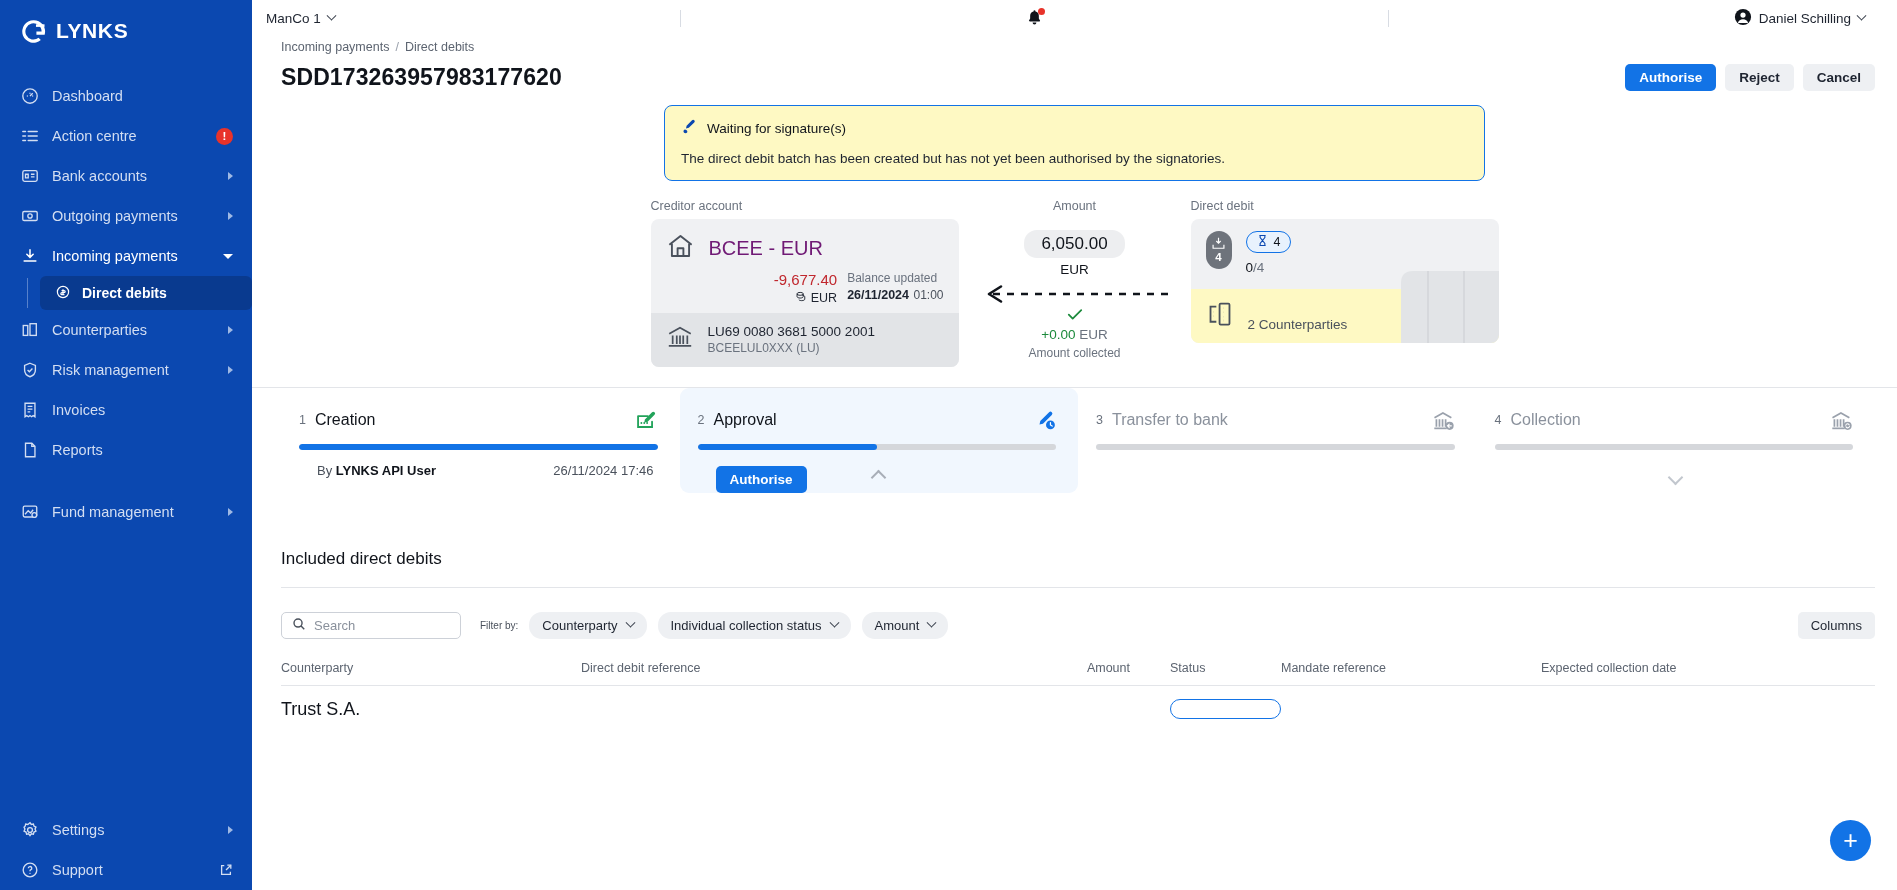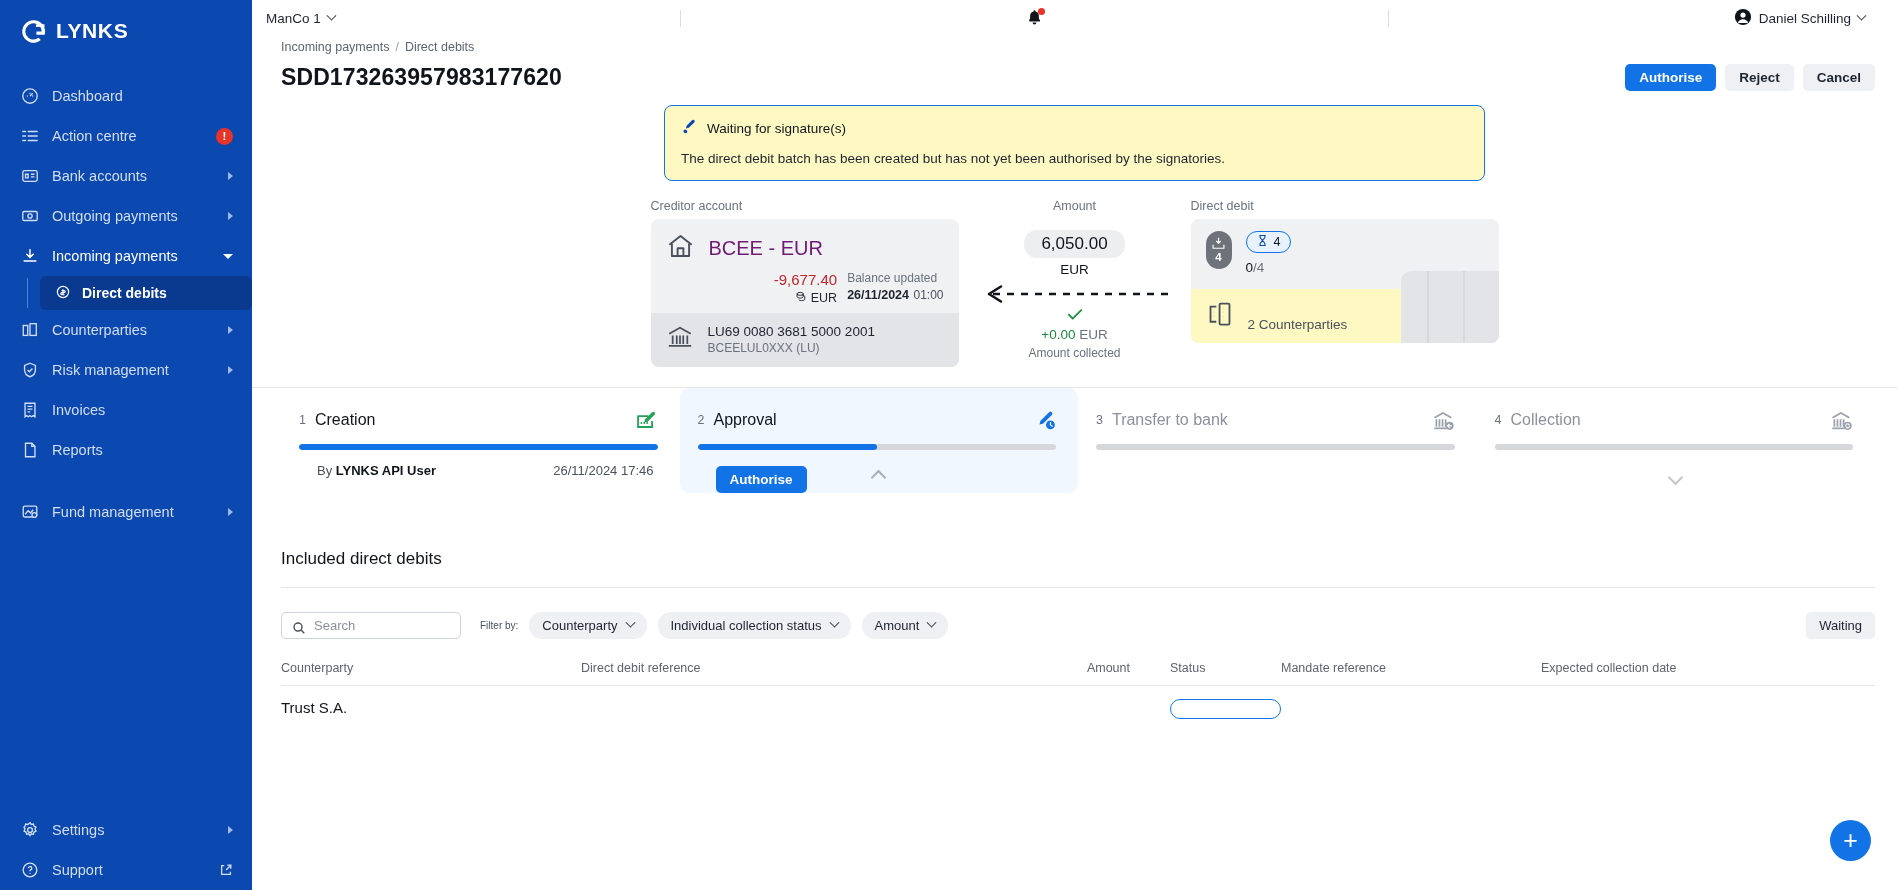--- a/index.html
+++ b/index.html
@@ -217,21 +217,21 @@
   }
 
   
   .section { padding: 0 22px 0 29px; margin-top: 56px; }
   .section-title { font-size: 17px; color: #10141B; }
   .section-rule { height: 1px; background: #E3E5E9; margin-top: 18px; }
 
   .toolbar { display: flex; align-items: center; gap: 11px; margin-top: 24px; }
   .search-box {
     width: 180px; height: 27px; border: 1px solid #CDD1D8; border-radius: 5px;
-    display: flex; gap: 8px; padding: 8px 10px; background: #fff;
+    display: flex; align-items: center; gap: 8px; padding: 8px 10px; background: #fff;
   }
   .search-box input {
     border: none; outline: none; font-size: 13px; color: #1E2430;
     font-family: "Liberation Sans", sans-serif; width: 100%; background: transparent;
   }
   .search-box input::placeholder { color: #8A919C; }
   .filter-label { font-size: 10px; color: #4A515C; margin-left: 8px; }
   .pill-btn {
     height: 27px; border-radius: 13px; background: #EEF0F3; border: none;
     padding: 0 13px; font-size: 13px; color: #1E2430; cursor: pointer;
@@ -251,21 +251,21 @@
 
   .table { margin-top: 22px; width: 100%; }
   .thead { display: flex; font-size: 12.5px; color: #5C6470; padding-bottom: 10px; }
   .th-cp { width: 300px; }
   .th-ref { width: 420px; }
   .th-amt { width: 135px; text-align: right; padding-right: 6px; }
   .th-status { width: 145px; padding-left: 34px; }
   .th-mandate { width: 260px; }
   .th-exp { flex: 1 1 auto; }
   .trule { height: 1px; background: #E3E5E9; }
-  .trow { display: flex; font-size: 15px; color: #10141B; padding-top: 13px; }
+  .trow { display: flex; font-size: 18px; color: #10141B; padding-top: 13px; }
   .trow .th-status .st-pill {
     border: 1px solid #1273E6; border-radius: 11px; height: 20px;
   }
 
   .fab {
     position: absolute; right: 26px; bottom: 29px; width: 41px; height: 41px;
     border-radius: 50%; background: #1273E6; color: #fff;
     display: flex; align-items: center; justify-content: center;
     font-size: 25px; font-weight: 300; cursor: pointer; line-height: 1;
   }
@@ -739,21 +739,21 @@
       </button>
       <button class="pill-btn">
         <span>Individual collection status</span>
         <span class="pill-chev"></span>
       </button>
       <button class="pill-btn">
         <span>Amount</span>
         <span class="pill-chev"></span>
       </button>
       <span class="columns-btn">
-        <button class="col-btn">Waiting</button>
+        <button class="col-btn">Columns</button>
       </span>
     </div>
 
     <div class="table">
       <div class="thead">
         <div class="th-cp">Counterparty</div>
         <div class="th-ref">Direct debit reference</div>
         <div class="th-amt">Amount</div>
         <div class="th-status">Status</div>
         <div class="th-mandate">Mandate reference</div>

